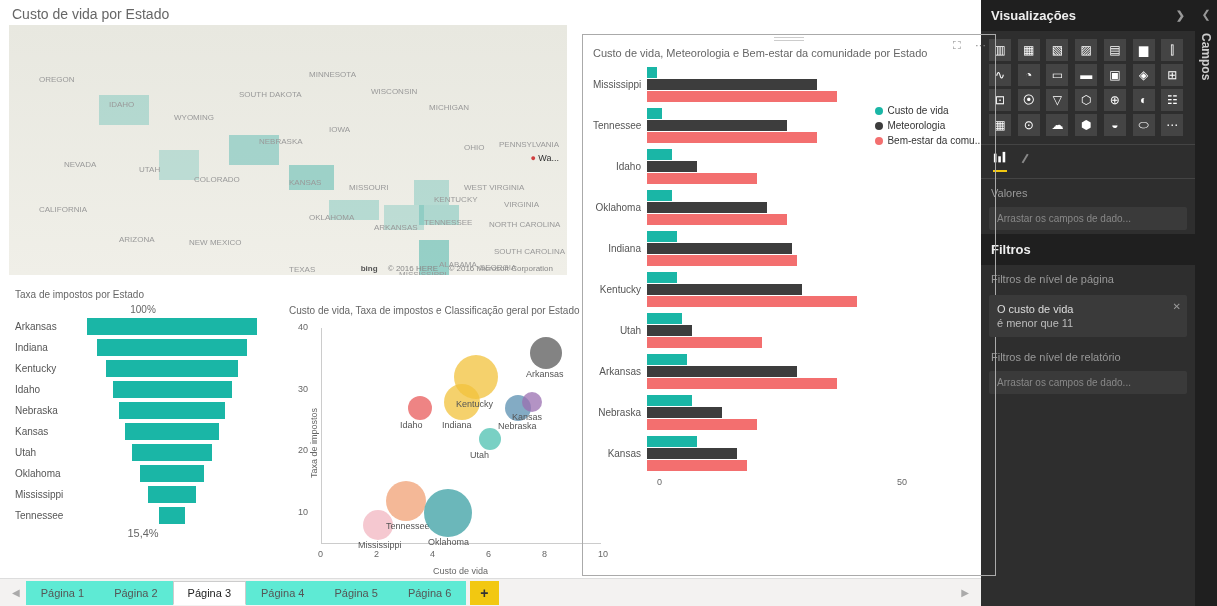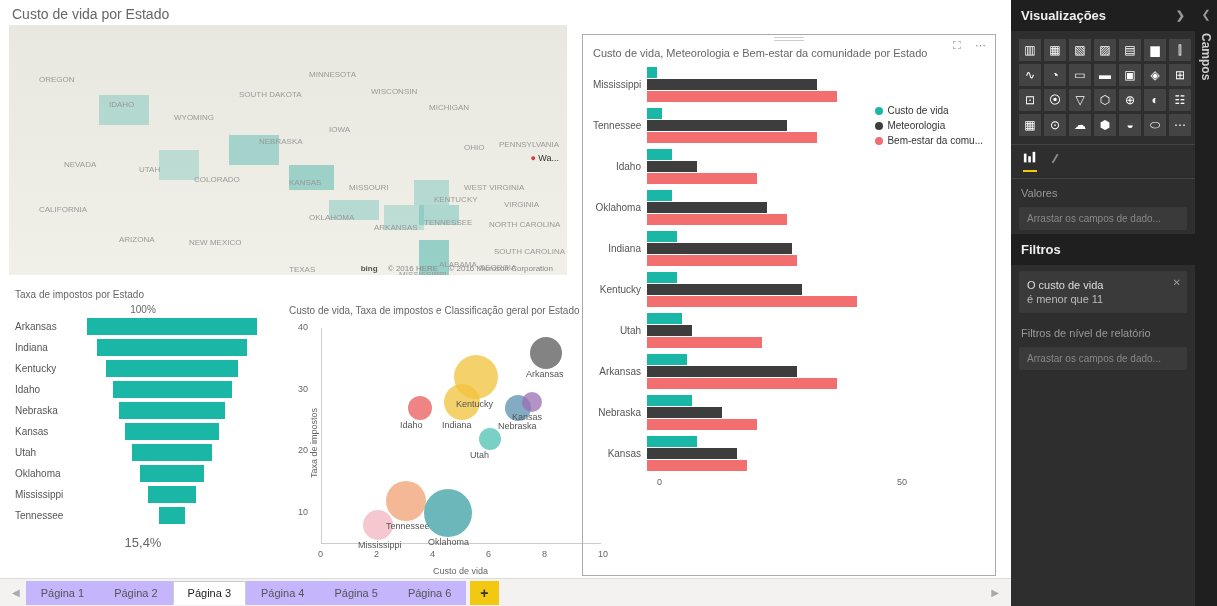--- a/index.html
+++ b/index.html
@@ -15,21 +15,21 @@
 .map-shade { position: absolute; background: #4db6ac; opacity: 0.4; }
 .map-attrib { position: absolute; bottom: 2px; right: 6px; font-size: 8px; color: #888; }
 .map-attrib span { margin-right: 8px; }
 .funnel-visual { left: 8px; top: 284px; width: 270px; height: 290px; }
 .funnel-body { padding: 2px 6px; }
 .funnel-top { text-align: center; font-size: 10px; color: #666; margin-bottom: 2px; }
 .funnel-row { display: flex; align-items: center; margin-bottom: 2px; height: 19px; }
 .funnel-label { width: 58px; font-size: 10px; color: #555; }
 .funnel-bar-wrap { flex: 1; display: flex; justify-content: center; }
 .funnel-bar { background: #1ab6a6; height: 17px; }
-.funnel-bottom { text-align: center; font-size: 13px; color: #666; margin-top: 10px; }
+.funnel-bottom { text-align: center; font-size: 11px; color: #666; margin-top: 2px; }
 .scatter-visual { left: 282px; top: 300px; width: 330px; height: 276px; }
 .scatter-body { position: relative; width: 100%; height: 256px; }
 .scatter-y-label { position: absolute; left: -4px; top: 120px; transform: rotate(-90deg); font-size: 9px; color: #666; }
 .scatter-x-label { position: absolute; bottom: -2px; left: 150px; font-size: 9px; color: #666; }
 .scatter-plot { position: absolute; left: 38px; top: 10px; width: 280px; height: 216px; border-left: 1px solid #ccc; border-bottom: 1px solid #ccc; }
 .scatter-tick-y { position: absolute; left: -24px; font-size: 9px; color: #666; }
 .scatter-tick-x { position: absolute; bottom: -16px; font-size: 9px; color: #666; }
 .bubble { position: absolute; border-radius: 50%; opacity: 0.75; display: flex; align-items: center; justify-content: center; font-size: 9px; color: #444; }
 .bubble-label { position: absolute; font-size: 9px; color: #555; white-space: nowrap; }
 .bar3-visual { left: 582px; top: 34px; width: 414px; height: 542px; border: 1px solid #aaa; }
@@ -45,24 +45,24 @@
 .bar3-row { display: flex; align-items: flex-start; margin-bottom: 5px; }
 .bar3-cat { width: 54px; font-size: 10px; color: #555; text-align: right; padding-right: 6px; padding-top: 12px; }
 .bar3-bars { flex: 1; max-width: 250px; }
 .bar3-bar { height: 11px; margin-bottom: 1px; }
 .c-teal { background: #1ab6a6; }
 .c-dark { background: #3d3d3d; }
 .c-pink { background: #f36f6f; }
 .bar3-axis { margin-left: 64px; display: flex; justify-content: space-between; font-size: 9px; color: #666; width: 250px; }
 .tabs { display: flex; align-items: center; background: #f3f2f1; border-top: 1px solid #ddd; height: 28px; padding: 0 6px; }
 .tab-arrow { color: #aaa; padding: 0 6px; font-size: 10px; }
-.tab { padding: 5px 14px; font-size: 11px; color: #555; border: 1px solid transparent; cursor: pointer; background: #c4b5fd; }
+.tab { padding: 5px 14px; font-size: 11px; color: #555; border: 1px solid transparent; cursor: pointer; background: #5eead4; }
 .tab.active { background: white; border: 1px solid #ccc; border-bottom: 1px solid white; color: #222; }
 .tab-add { background: #f2c811; color: #333; padding: 4px 10px; font-size: 14px; font-weight: bold; margin-left: 4px; cursor: pointer; }
-.side-panel { width: 184px; background: #2e2e2e; color: #ccc; display: flex; flex-direction: column; overflow: hidden; }
+.side-panel { width: 214px; background: #2e2e2e; color: #ccc; display: flex; flex-direction: column; overflow: hidden; }
 .side-header { display: flex; justify-content: space-between; align-items: center; padding: 8px 10px; background: #1f1f1f; font-size: 13px; font-weight: 600; color: #eee; }
 .side-header .chev { color: #999; font-size: 11px; }
 .viz-grid { display: grid; grid-template-columns: repeat(7, 1fr); gap: 3px; padding: 8px; }
 .viz-item { width: 22px; height: 22px; background: #444; display: flex; align-items: center; justify-content: center; color: #fff; font-size: 12px; cursor: pointer; }
 .format-tabs { display: flex; gap: 12px; padding: 6px 12px; border-top: 1px solid #444; border-bottom: 1px solid #444; }
 .format-tab { color: #888; cursor: pointer; padding-bottom: 3px; }
 .format-tab.active { color: #fff; border-bottom: 2px solid #f2c811; }
 .section-label { padding: 8px 10px 4px; font-size: 11px; color: #999; }
 .drop-zone { margin: 4px 8px; padding: 6px 8px; background: #3a3a3a; color: #888; font-size: 10px; border-radius: 2px; white-space: nowrap; overflow: hidden; text-overflow: ellipsis; }
 .filter-section-title { padding: 8px 10px; background: #1f1f1f; font-size: 13px; font-weight: 600; color: #eee; }
@@ -421,20 +421,21 @@
           <rect x="6" y="6" width="3" height="7" fill="#fff"></rect>
           <rect x="11" y="1" width="3" height="12" fill="#fff"></rect>
         </svg></span>
     <span class="format-tab"><svg width="14" height="14" viewBox="0 0 16 16">
           <path d="M3 13 L9 3 L11 4 L5 14 Z" fill="#888"></path>
         </svg></span>
   </div>
   <div class="section-label">Valores</div>
   <div class="drop-zone">Arrastar os campos de dado...</div>
   <div class="filter-section-title">Filtros</div>
+  <div class="section-label">Filtros de nível de página</div>
   <div class="filter-card">
     <div class="fname">O custo de vida</div>
     <div class="fcond">é menor que 11</div>
     <div class="fclose">✕</div>
   </div>
   <div class="section-label">Filtros de nível de relatório</div>
   <div class="drop-zone">Arrastar os campos de dado...</div>
 </div>
 
 <div class="campos-panel">

